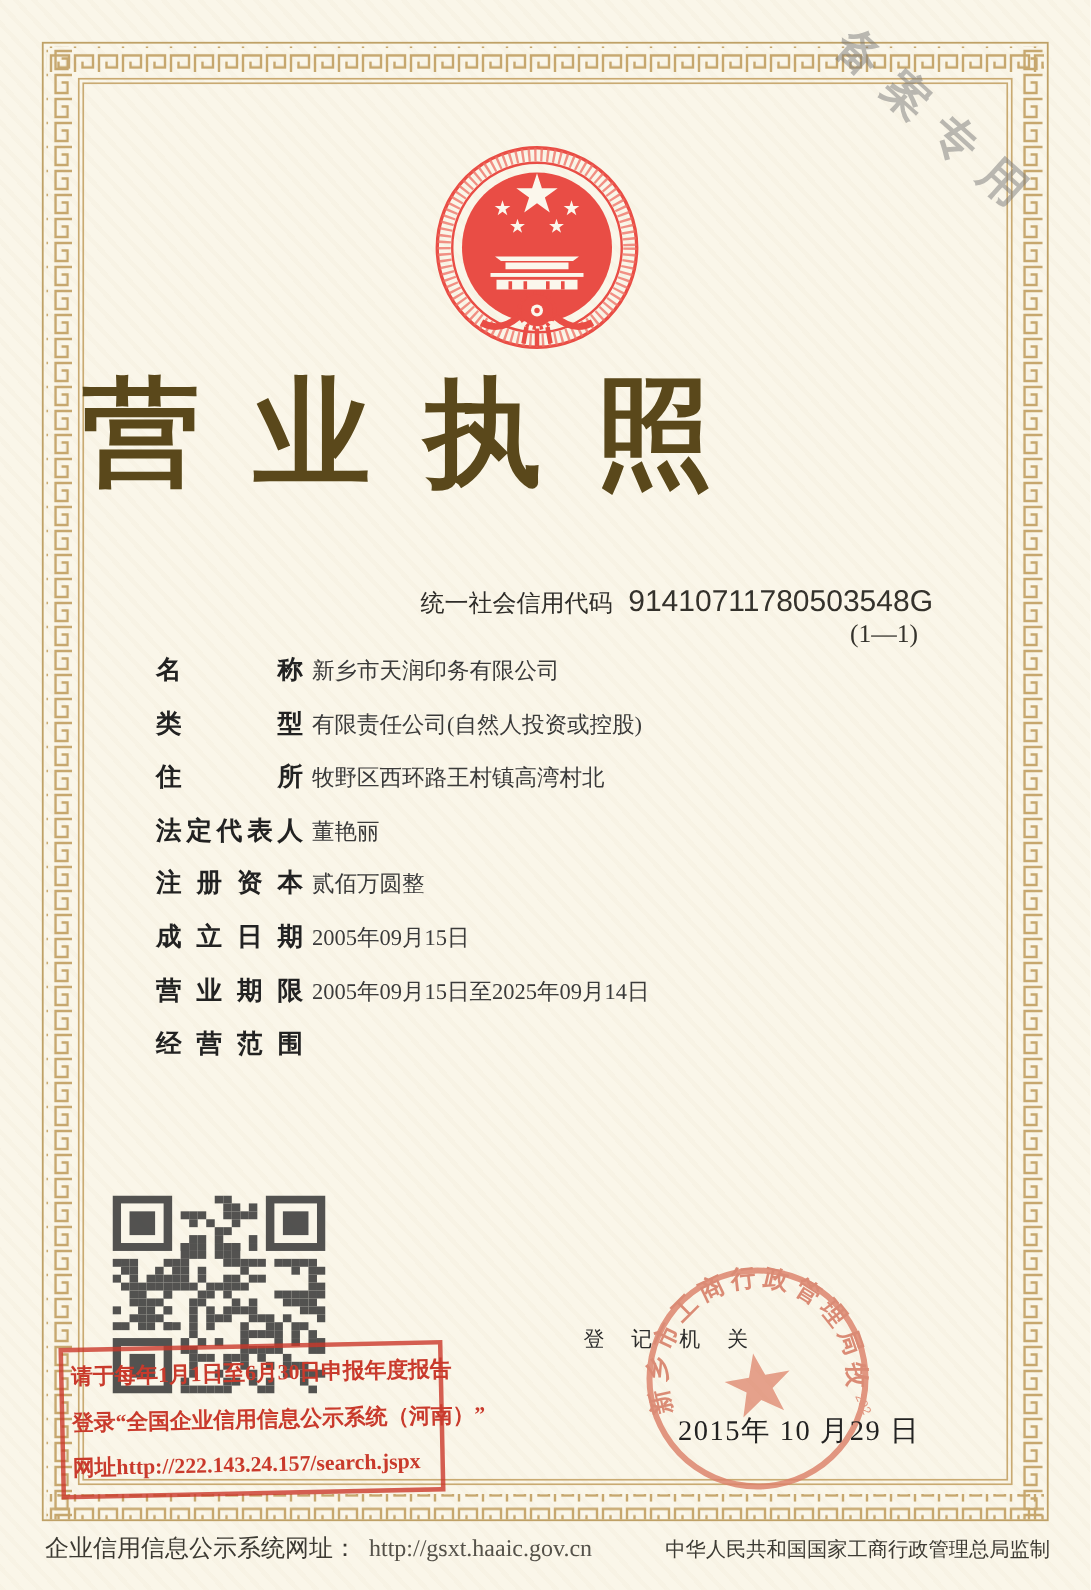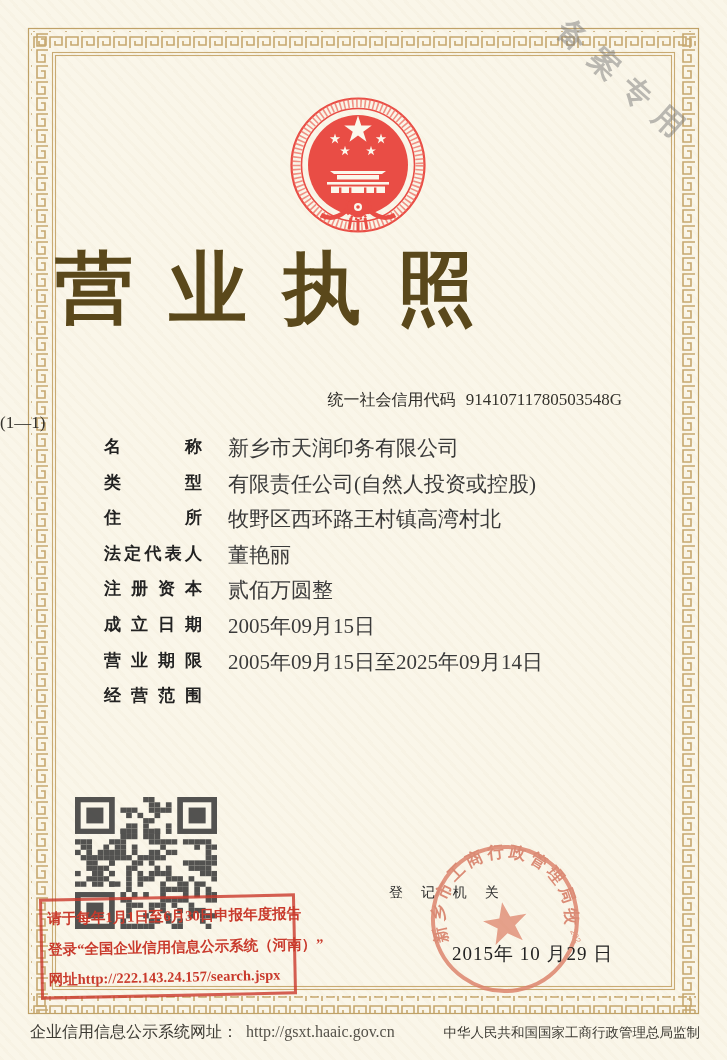--- a/index.html
+++ b/index.html
@@ -21,28 +21,28 @@
     left:0;top:237px;width:605px;
     font-size:78px;font-weight:bold;color:#5a481b;
     letter-spacing:36px;padding-left:55px;box-sizing:border-box;z-index:5;
   }
   .subtitle{
     left:0;top:341px;width:727px;text-align:center;
     font-size:33px;font-weight:600;color:#66521d;letter-spacing:2px;z-index:5;
   }
   .code-line{left:0;top:390px;width:622px;text-align:right;z-index:5;white-space:nowrap;}
   .code-line .lbl{font-size:16px;font-weight:normal;color:#2e2c28;text-align:center;}
-  .code-line .val{font-size:17px;color:#34322c;font-family:Liberation Serif, serif;margin-left:6px;}
-  .page-no{left:0;top:413px;width:612px;text-align:left;font-size:17px;
+  .code-line .val{font-size:20px;color:#34322c;font-family:Liberation Sans, sans-serif;margin-left:6px;}
+  .page-no{left:0;top:413px;width:612px;text-align:right;font-size:17px;
     color:#34322c;font-family:"Liberation Serif",serif;z-index:5;}
   .fields{left:104px;top:438px;width:548px;z-index:5;}
   .frow{display:flex;align-items:flex-start;margin-bottom:12.6px;}
   .flabel{width:98px;min-width:98px;display:flex;justify-content:space-between;
     font-size:17px;font-weight:bold;color:#222;line-height:18.5px;}
-  .fvalue{margin-left:26px;font-size:21px;color:#3a3a3a;line-height:26px;
+  .fvalue{margin-left:6px;font-size:15px;color:#3a3a3a;line-height:26px;
     font-family:"Liberation Serif",serif;margin-top:-3px;}
   .frow.scope .fvalue{width:428px;white-space:pre-wrap;}
   .qr{left:75px;top:797px;z-index:4;opacity:.88;}
   .stamp{
     left:40px;top:896px;width:256px;height:101px;z-index:7;
     border:3px solid rgba(203,56,42,0.8);transform:rotate(-1.2deg);
     padding:2px 5px;box-sizing:border-box;
     color:#c93a2c;font-weight:600;font-family:"Liberation Serif",serif;
     font-size:14.5px;line-height:30.5px;white-space:nowrap;overflow:visible;
   }

